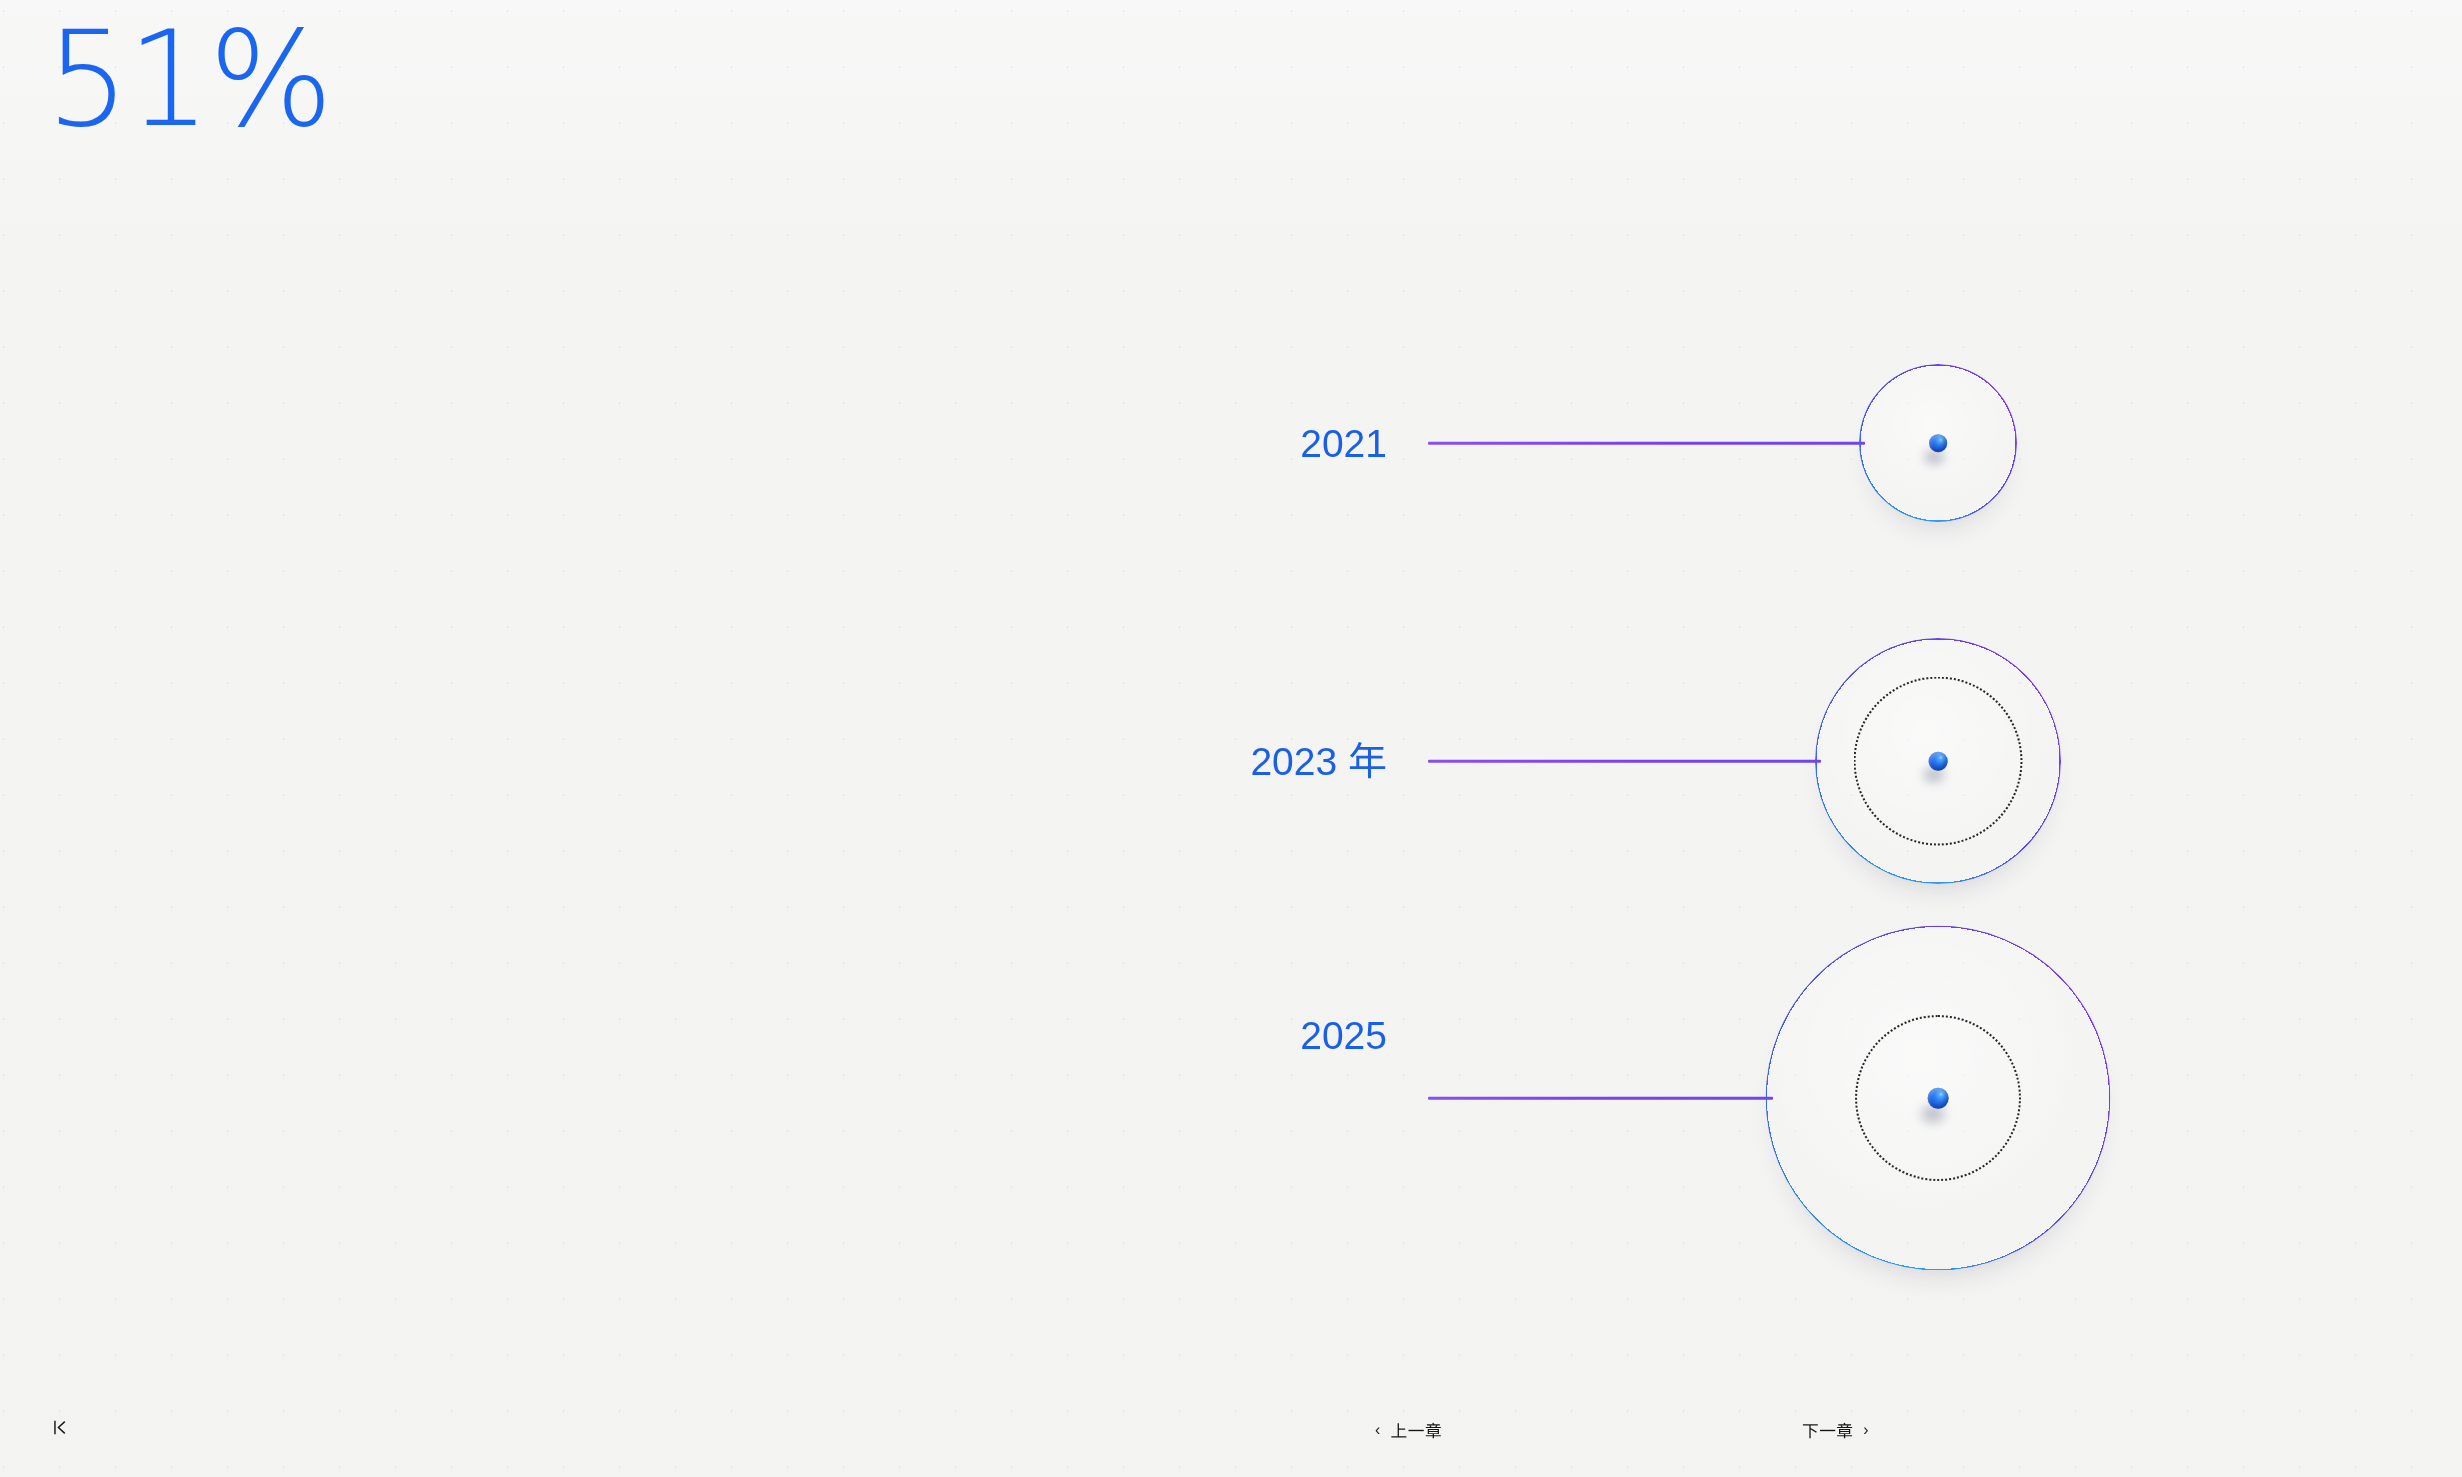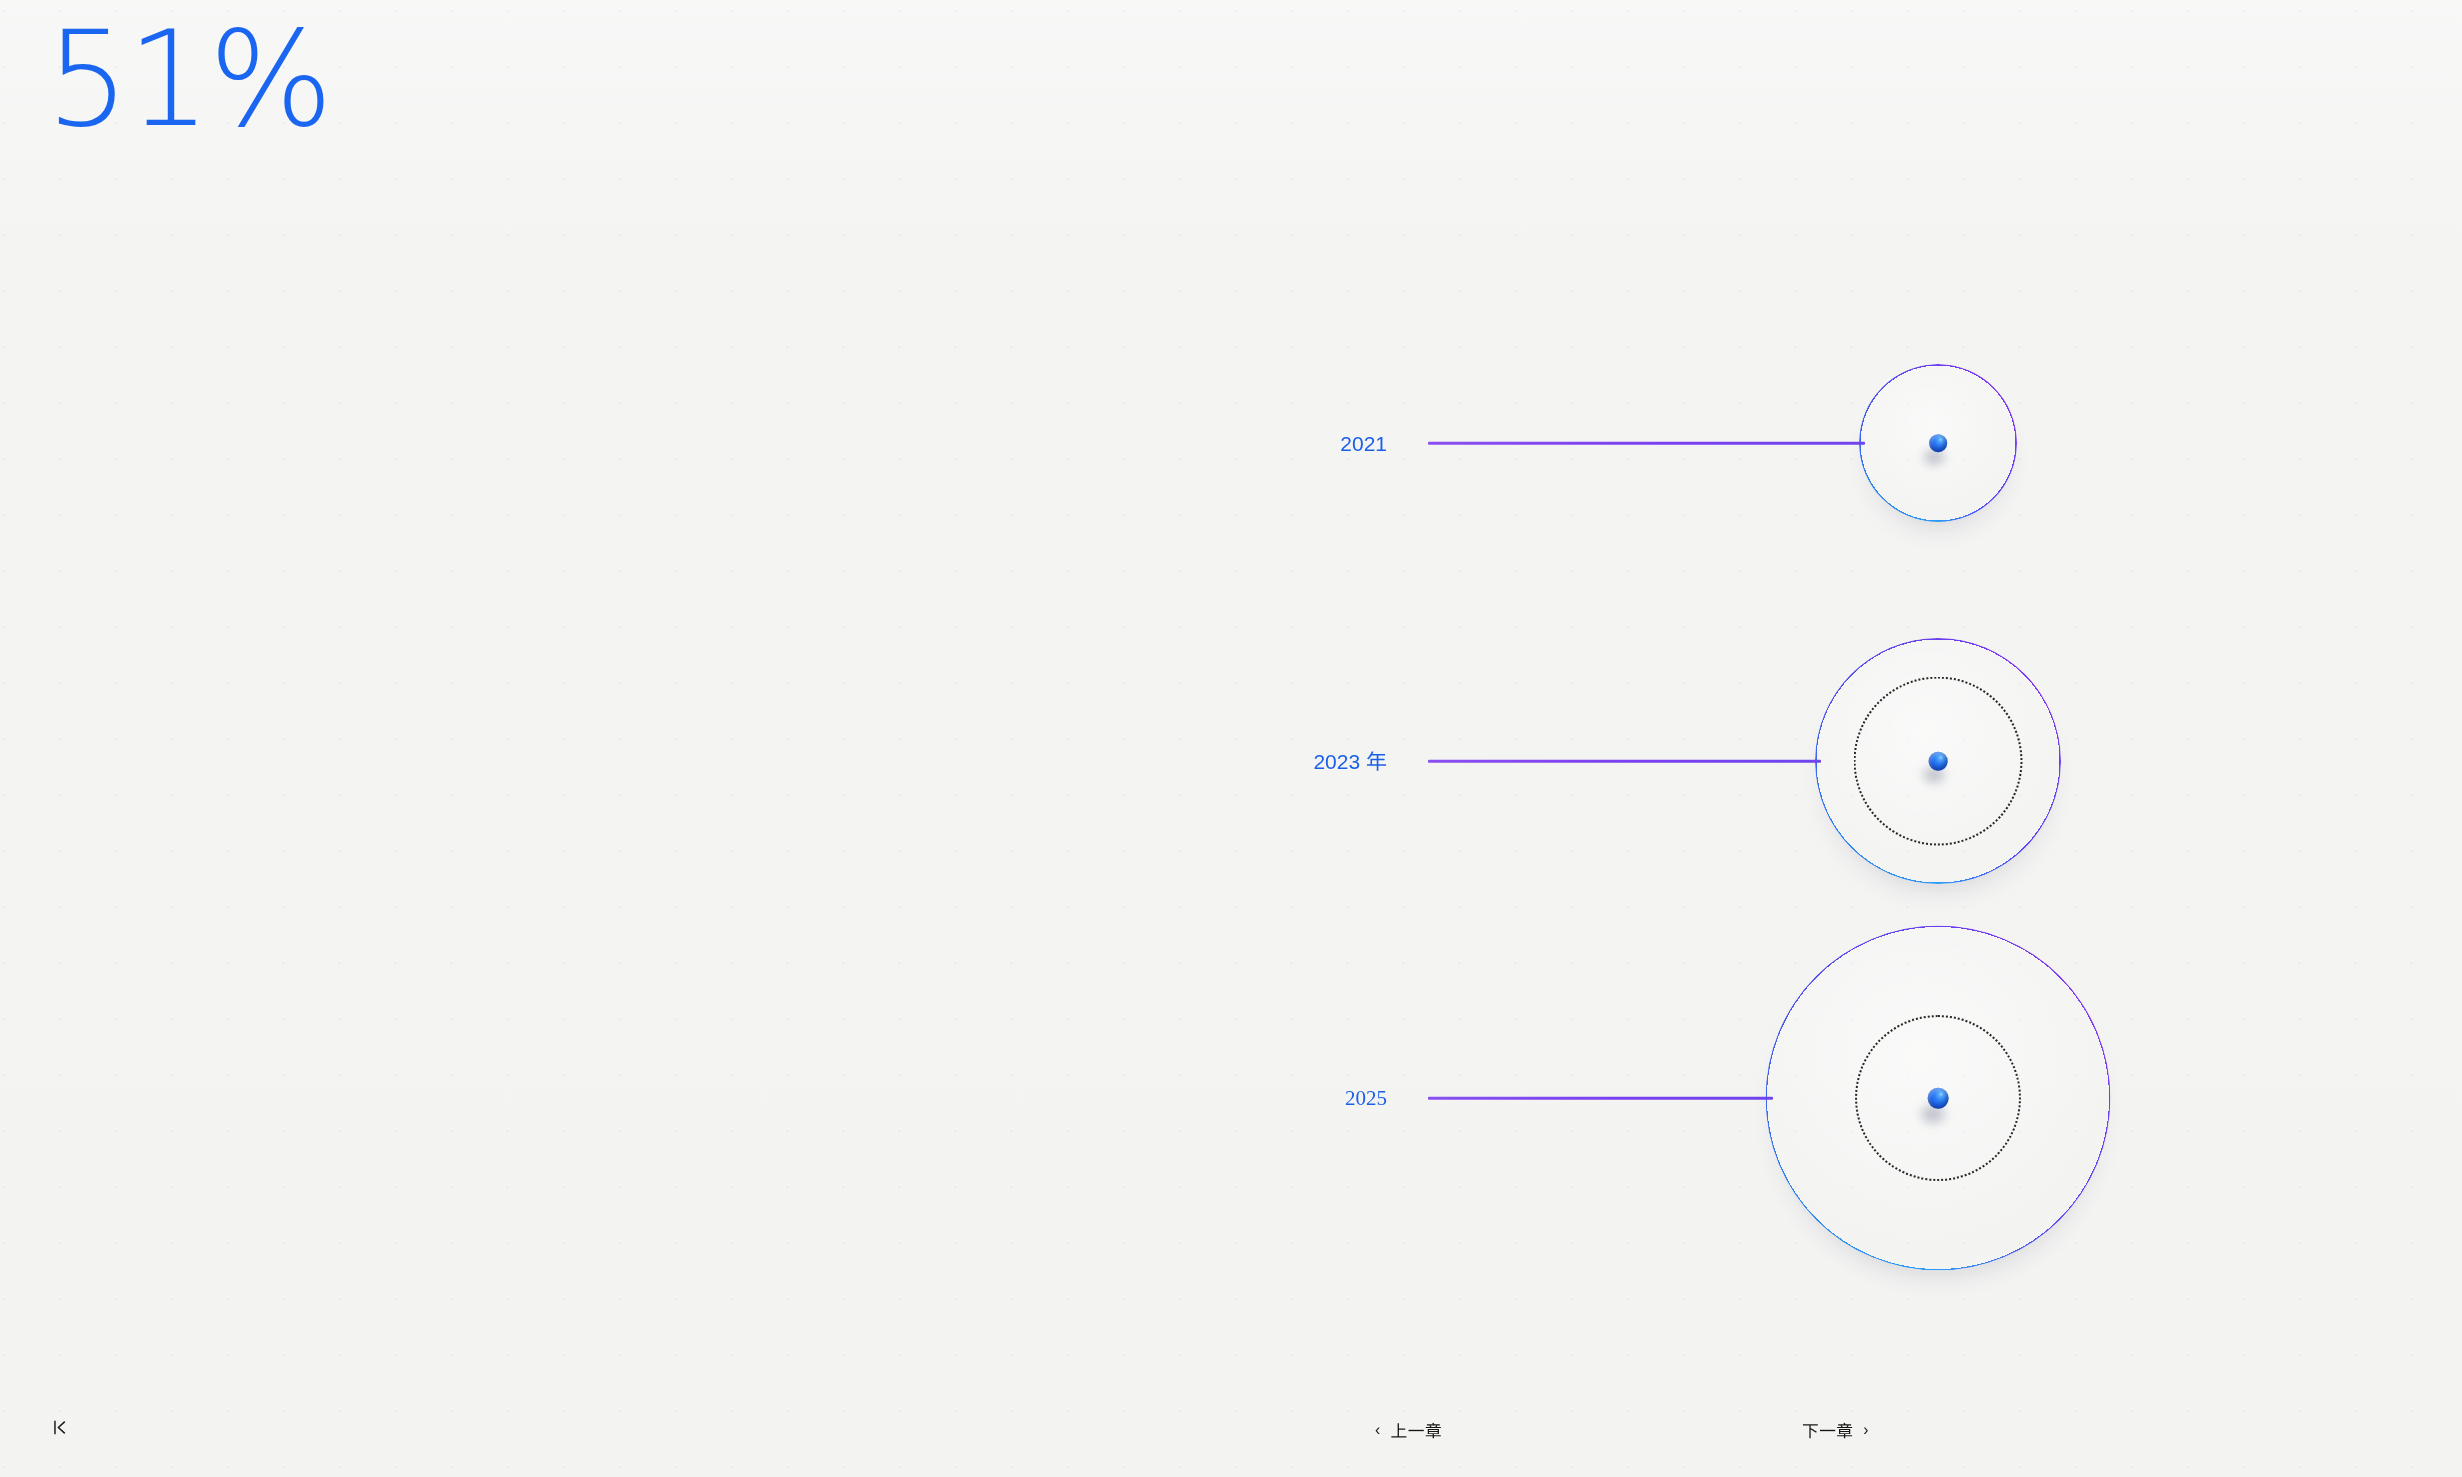--- a/index.html
+++ b/index.html
@@ -72,21 +72,21 @@
     top:0;
     width:1346px;
     height:1477px;
   }
   .node{position:absolute;}
 
   
   .year-label{
     position:absolute;
     color:#1a5fe8;
-    font-size:21px;
+    font-size:39px;
     line-height:1;
     white-space:nowrap;
     transform:translateY(-50%);
     letter-spacing:0;
   }
 
   
   .leader{
     position:absolute;
     height:2.5px;
@@ -203,21 +203,21 @@
       <div class="leader" style="left: 148px; width: 393px; top: 761px;"></div>
       <div class="year-label" style="right: 1239px; top: 761px; text-align: right;">2023 年</div>
     </div>
     <div class="node" style="left: 0px; top: 0px; width: 1346px; height: 1477px;">
       <div class="ring-glow" style="width: 345px; height: 345px; left: 658px; top: 1098px;"></div>
       <div class="ring" style="width: 345px; height: 345px; left: 658px; top: 1098px;"></div>
       <div class="dotted" style="width: 166px; height: 166px; left: 658px; top: 1098px;"></div>
       <div class="sphere-shadow" style="width: 32px; height: 26px; left: 653px; top: 1114px;"></div>
       <div class="sphere" style="width: 20.7px; height: 20.7px; left: 658px; top: 1098px;"></div>
       <div class="leader" style="left: 148px; width: 345px; top: 1098px;"></div>
-      <div class="year-label" style="right: 1239px; top: 1098px; font-family: Liberation Serif, serif;">2025</div>
+      <div class="year-label" style="right: 1239px; top: 1035px;">2025</div>
     </div>
   </div>
 
 <div id="footer">
 
   <div class="foot-item" id="skip-start">
     <span aria-hidden="true">
       <svg width="16.7" height="18.7" viewBox="0 0 34 38" fill="none" xmlns="http://www.w3.org/2000/svg">
         <line x1="4" y1="5" x2="4" y2="33" stroke="#1a1a1a" stroke-width="3"></line>
         <polyline points="24,7 11,19 24,31" stroke="#1a1a1a" stroke-width="3" fill="none"></polyline>

